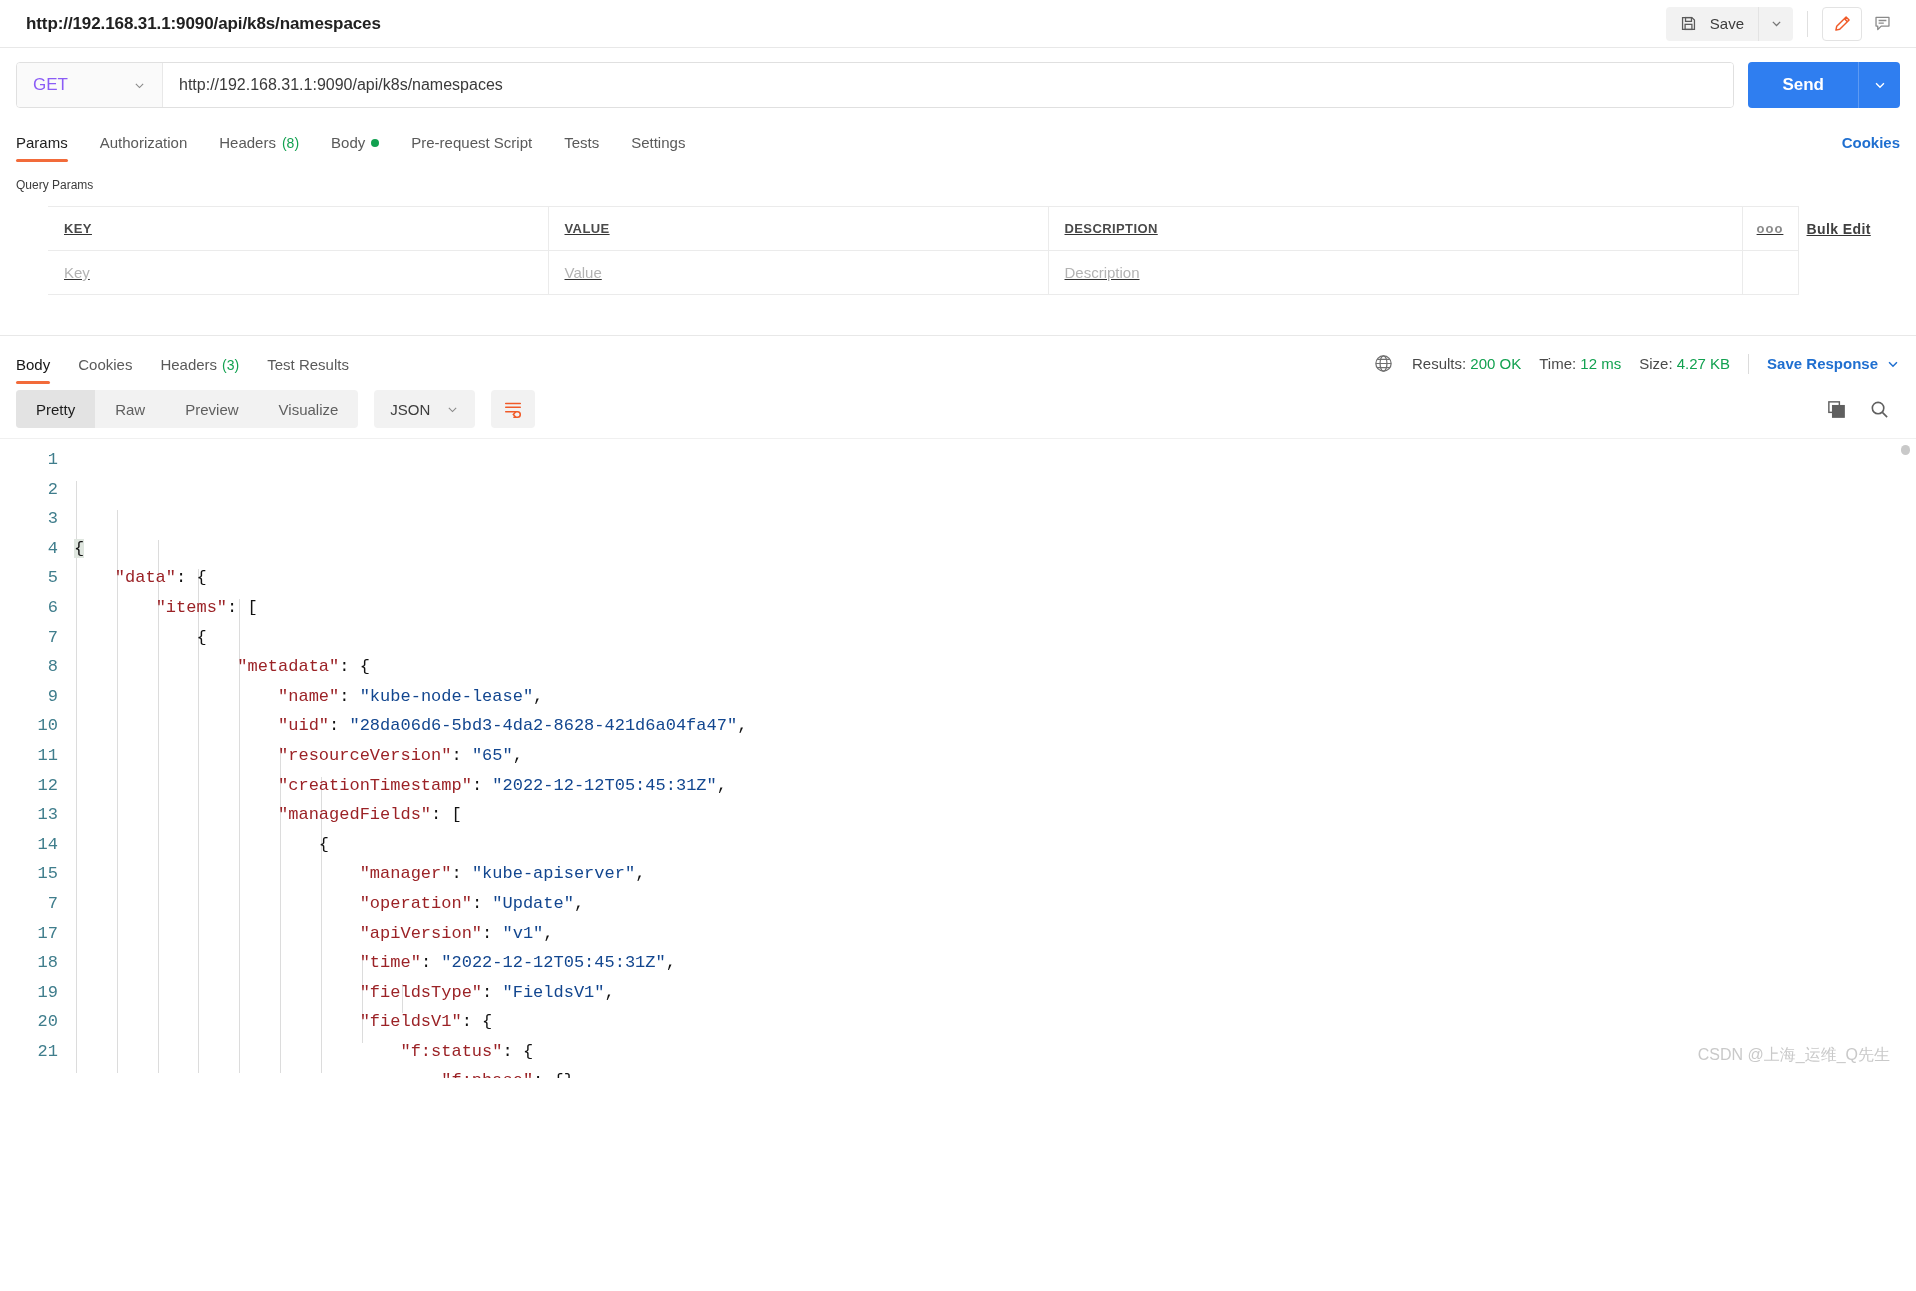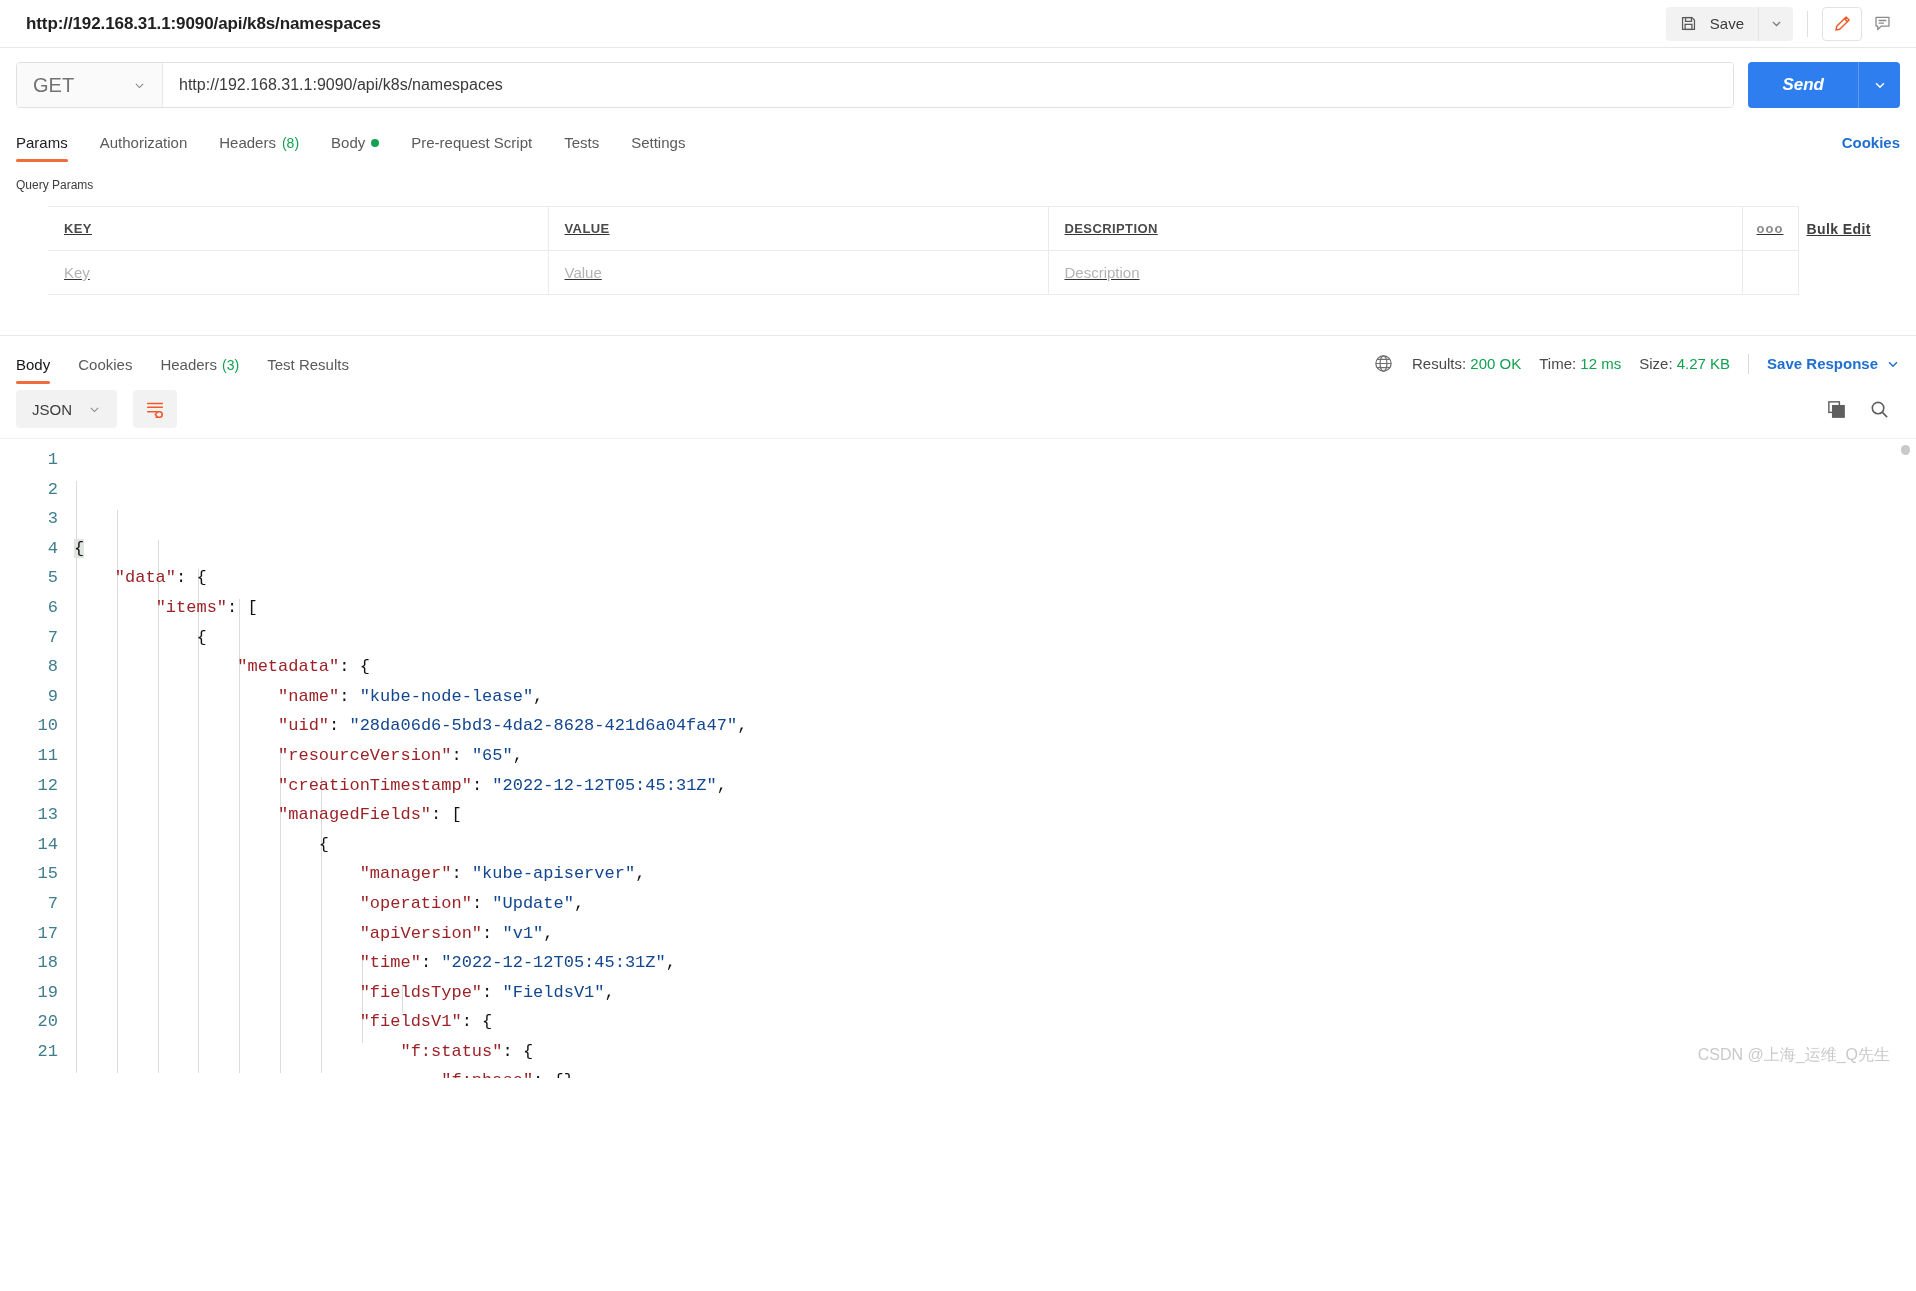--- a/index.html
+++ b/index.html
@@ -79,40 +79,39 @@
     align-items: stretch;
     border: 1px solid #e0e0e0;
     border-radius: 4px;
     height: 46px;
     overflow: hidden;
   }
   .method {
     width: 146px;
     display: flex; align-items: center; justify-content: space-between;
     padding: 0 16px;
-    font-size: 20px;
-    color: #737373;
+    font-size: 17px;
+    color: #8b5cf6;
     background: #fafafa;
     border-right: 1px solid #e8e8e8;
     cursor: pointer;
   }
   .url-input {
     flex: 1;
     display: flex; align-items: center;
     padding: 0 16px;
     font-size: 16px;
     color: #3a3a3a;
     background: #fff;
   }
   .send-group {
     display: flex; align-items: stretch;
     height: 46px;
     border-radius: 4px;
     overflow: hidden;
-    font-style: italic;
   }
   .send-btn {
     background: #2f7ef0;
     color: #fff;
     font-size: 17px;
     font-weight: bold;
     padding: 0 34px;
     display: flex; align-items: center;
     cursor: pointer;
   }
@@ -478,20 +477,26 @@
       <span>
         <svg width="14" height="14" viewBox="0 0 16 16" fill="none" stroke="#1f6fd0" stroke-width="1.7">
           <path d="M3.5 6l4.5 4.5L12.5 6"></path>
         </svg>
       </span>
     </span>
   </div>
 </div>
 
 <div class="fmtrow">
+  <div class="seg" id="view-seg">
+      <div class="on">Pretty</div>
+      <div>Raw</div>
+      <div>Preview</div>
+      <div>Visualize</div>
+    </div>
   <div class="jsonsel">
     <span>JSON</span>
     <span>
       <svg width="13" height="13" viewBox="0 0 16 16" fill="none" stroke="#8a8a8a" stroke-width="1.4">
         <path d="M3.5 6l4.5 4.5L12.5 6"></path>
       </svg>
     </span>
   </div>
   <div class="wrapbtn">
     <span>

